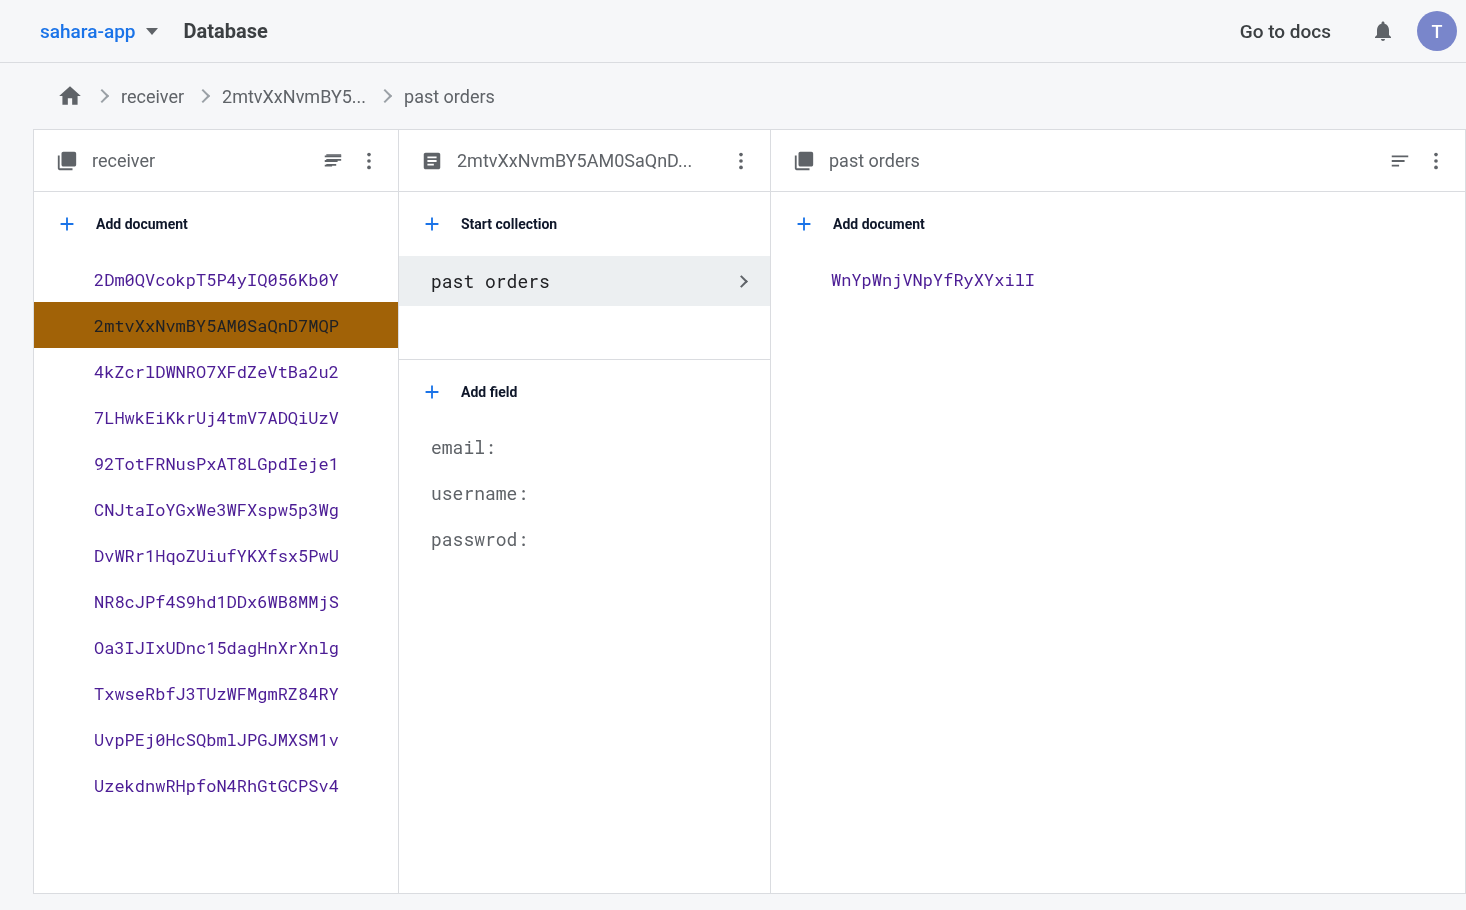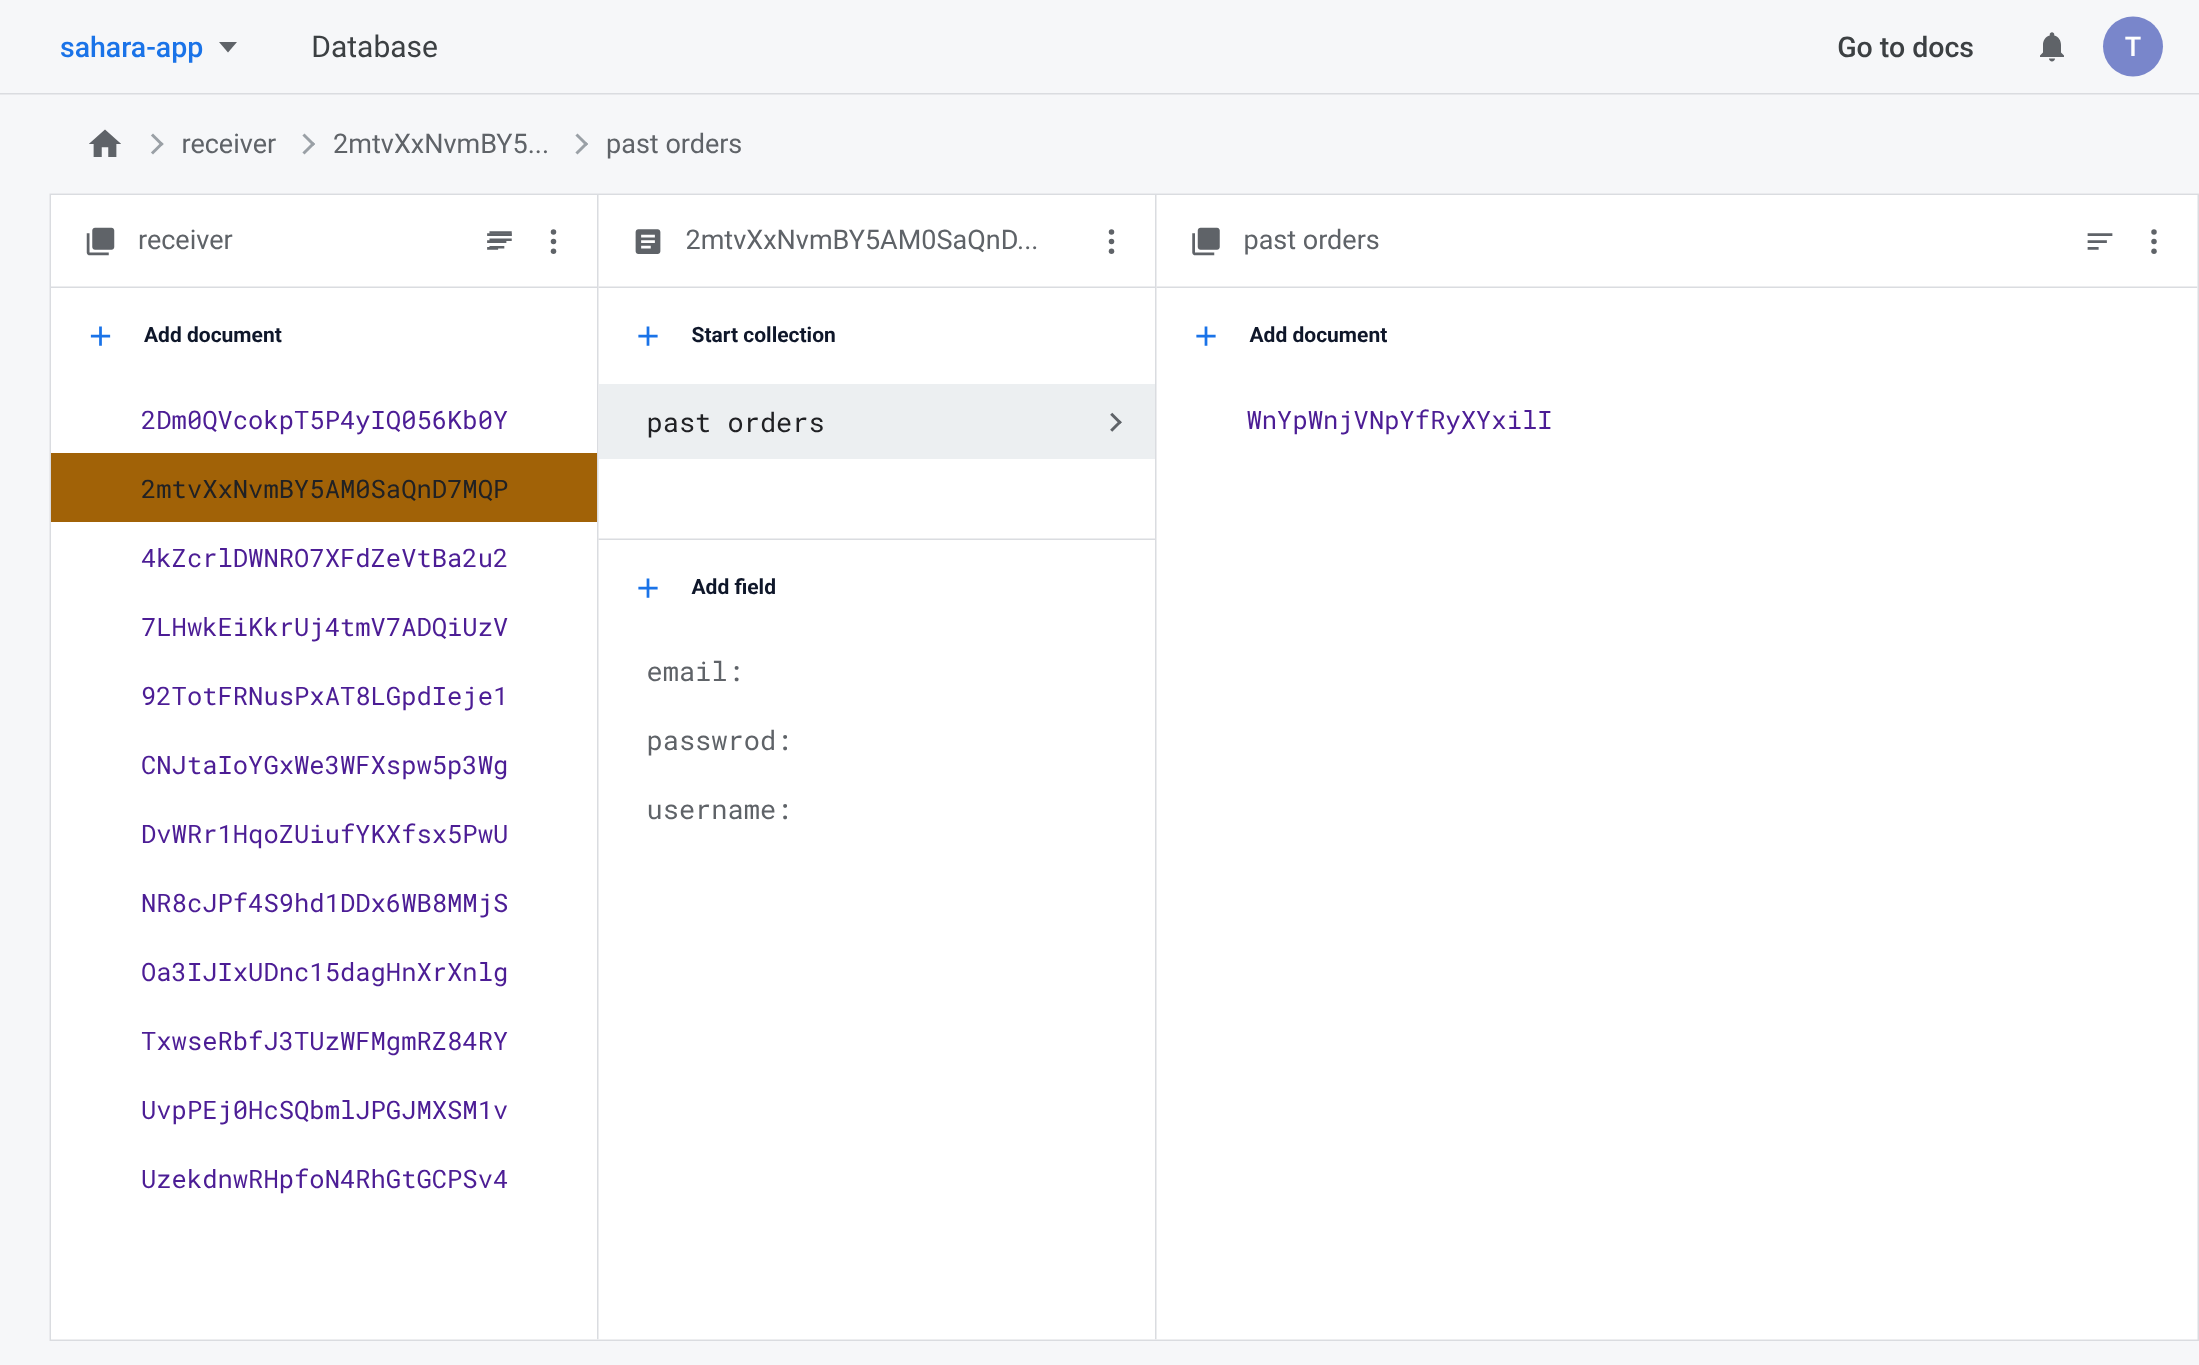--- a/index.html
+++ b/index.html
@@ -12,43 +12,43 @@
     width: 1466px;
     height: 910px;
     overflow: hidden;
   }
 
   
   .appbar {
     height: 63px;
     display: flex;
     align-items: center;
-    padding: 0 24px 0 40px;
+    padding: 0 9px 0 40px;
     border-bottom: 1px solid #dadce0;
     background: #f6f7f9;
   }
   .project-selector {
     display: flex;
     align-items: center;
     color: #1a73e8;
     font-weight: 500;
     font-size: 19px;
     cursor: pointer;
     gap: 10px;
   }
   .project-selector .caret {
     width: 0; height: 0;
     border-left: 6px solid transparent;
     border-right: 6px solid transparent;
     border-top: 7px solid #5f6368;
   }
   .page-title {
-    margin-left: 50px;
+    margin-left: 26px;
     font-size: 20px;
-    font-weight: 400;
+    font-weight: 700;
     color: #3c4043;
   }
   .appbar-spacer { flex: 1; }
   .docs-link {
     color: #3c4043;
     font-size: 19px;
     font-weight: 500;
     cursor: pointer;
     margin-right: 40px;
   }
@@ -326,22 +326,22 @@
       </div>
 
       <div class="action-row">
         <svg class="plus" viewBox="0 0 24 24">
             <path d="M19 13h-6v6h-2v-6H5v-2h6V5h2v6h6v2z"></path>
           </svg>
         <span>Add field</span>
       </div>
       <div id="fields-list">
           <div class="field-row">email:</div>
+          <div class="field-row">username:</div>
           <div class="field-row">passwrod:</div>
-          <div class="field-row">username:</div>
         </div>
     </div>
 
     <div class="panel panel-2">
       <div class="panel-header">
         <svg class="lead" viewBox="0 0 24 24">
             <path d="M4 6H2v14c0 1.1.9 2 2 2h14v-2H4V6zm16-4H8c-1.1 0-2 .9-2 2v12c0 1.1.9 2 2 2h12c1.1 0 2-.9 2-2V4c0-1.1-.9-2-2-2z"></path>
           </svg>
         <span class="title">past orders</span>
         <svg class="filter-icon" viewBox="0 0 24 24">

